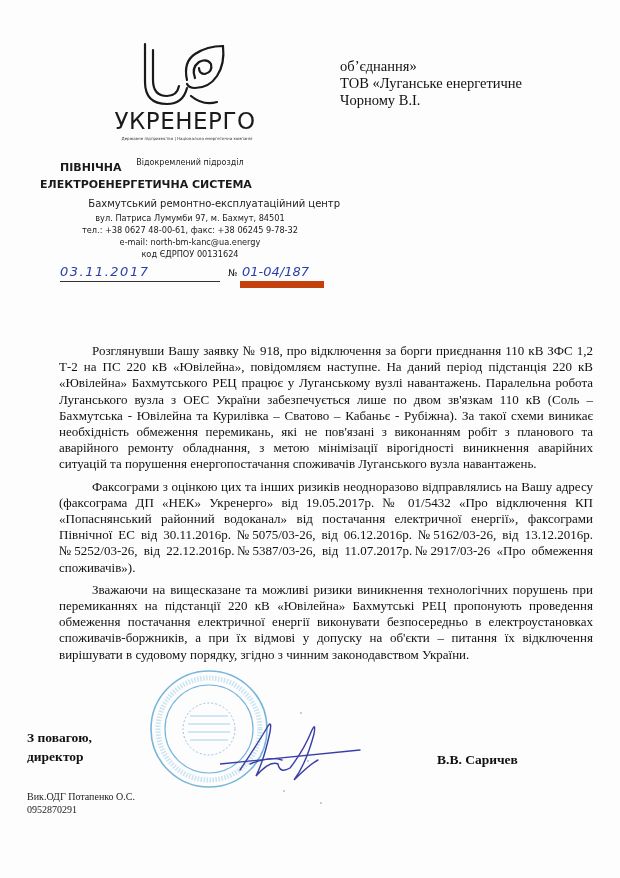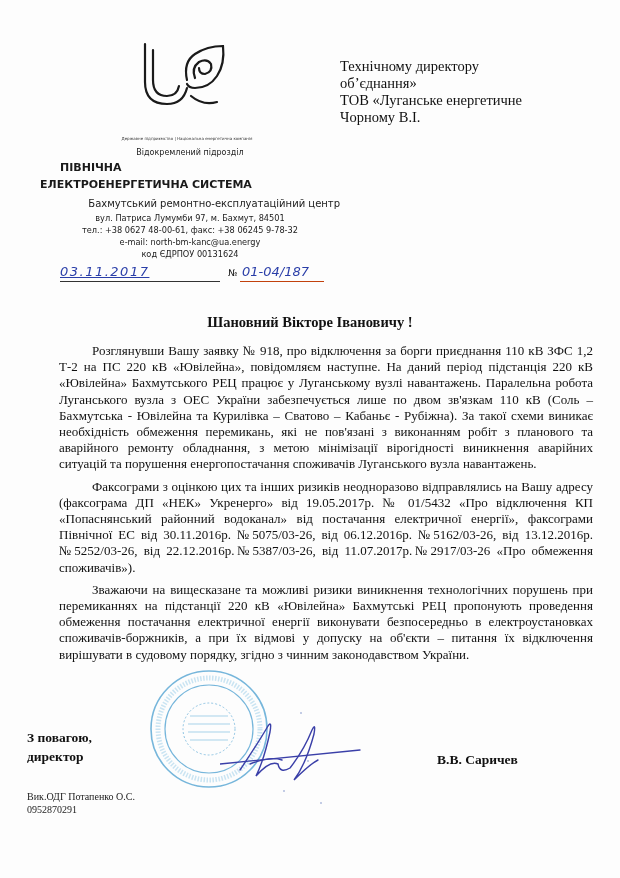--- a/index.html
+++ b/index.html
@@ -5,29 +5,29 @@
   html, body { margin: 0; padding: 0; background: #ffffff; }
   body { width: 620px; height: 878px; position: relative; overflow: hidden; color: #111; }
   .page { position: absolute; left: 0; top: 0; width: 620px; height: 878px; background: #fdfdfd; }
   .sans { font-family: "DejaVu Sans", "Liberation Sans", sans-serif; }
   .serif { font-family: "Liberation Serif", "DejaVu Serif", serif; }
 
   
   .logo { position: absolute; left: 139px; top: 40px; width: 90px; height: 72px; }
   .brand { position: absolute; left: 100px; top: 108px; width: 170px; text-align: center; font-size: 23px; letter-spacing: 0.5px; color: #1a1a1a; }
   .tagline { position: absolute; left: 112px; top: 136px; width: 150px; text-align: center; font-size: 4px; color: #333; border-top: 0; }
-  .subdiv { position: absolute; left: 60px; top: 148px; width: 260px; text-align: center; font-size: 8px; color: #222; }
+  .subdiv { position: absolute; left: 60px; top: 158px; width: 260px; text-align: center; font-size: 8px; color: #222; }
   .sys1 { position: absolute; left: 60px; top: 161px; width: 260px; text-align: left; font-size: 11px; font-weight: bold; color: #1a1a1a; }
   .sys2 { position: absolute; left: 40px; top: 178px; width: 300px; text-align: left; font-size: 11px; font-weight: bold; color: #1a1a1a; }
   .center { position: absolute; left: 40px; top: 198px; width: 300px; text-align: right; font-size: 10px; color: #1a1a1a; }
   .addr { position: absolute; left: 40px; width: 300px; text-align: center; font-size: 8.2px; color: #1a1a1a; }
 
-  .hw-date { position: absolute; left: 60px; top: 264px; width: 160px; font-family: "DejaVu Sans", sans-serif; font-style: italic; font-size: 13px; color: #2a3ea8; letter-spacing: 1.5px; border-bottom: 1px solid #333; padding-bottom: 0; height: 17px; text-decoration: underline; }
+  .hw-date { position: absolute; left: 60px; top: 264px; width: 160px; font-family: "DejaVu Sans", sans-serif; font-style: italic; font-size: 13px; color: #2a3ea8; letter-spacing: 1.5px; border-bottom: 1px solid #333; padding-bottom: 0; height: 17px; }
   .reg-no-label { position: absolute; left: 228px; top: 268px; font-size: 9px; color: #111; }
-  .hw-num { position: absolute; left: 240px; top: 264px; width: 82px; font-family: "DejaVu Sans", sans-serif; font-style: italic; font-size: 13px; color: #2a3ea8; border-bottom: 1px solid #c2410c; height: 17px; padding-left: 2px; }
+  .hw-num { position: absolute; left: 240px; top: 264px; width: 82px; font-family: "DejaVu Sans", sans-serif; font-style: italic; font-size: 13px; color: #2a3ea8; border-bottom: 7px solid #c2410c; height: 17px; padding-left: 2px; }
 
   
   .addressee { position: absolute; left: 340px; top: 58px; width: 260px; font-size: 14.5px; line-height: 17px; color: #111; }
 
   
   .salutation { position: absolute; left: 60px; top: 314px; width: 500px; text-align: center; font-size: 14.5px; font-weight: bold; }
   .body-text { position: absolute; left: 59px; top: 343px; width: 534px; font-size: 13px; line-height: 16.2px; text-align: justify; }
   .body-text p { margin: 0 0 0 0; text-indent: 33px; }
   .body-text p.gap { margin-top: 6px; }
 
@@ -47,42 +47,41 @@
   <svg class="logo" viewBox="0 0 90 72">
     <g fill="none" stroke="#1a1a1a" stroke-width="2.2" stroke-linecap="round">
       <path d="M6 4 V42 Q6 64 28 64 Q44 64 48 48"></path>
       <path d="M14 10 V40 Q14 56 28 56 Q38 56 40 46"></path>
       <path d="M48 40 Q44 22 56 14 Q68 6 84 6 Q86 24 78 36 Q70 48 56 48 Q50 48 48 44"></path>
       <path d="M56 38 Q52 28 60 22 Q68 18 72 24 Q74 32 66 34 Q60 34 60 28"></path>
       <path d="M52 56 Q64 66 78 62"></path>
     </g>
   </svg>
 
+  <div class="brand sans">УКРЕНЕРГО</div>
   <div class="tagline sans">Державне підприємство | Національна енергетична компанія</div>
   <div class="subdiv sans">Відокремлений підрозділ</div>
   <div class="sys1 sans">ПІВНІЧНА</div>
   <div class="sys2 sans">ЕЛЕКТРОЕНЕРГЕТИЧНА СИСТЕМА</div>
   <div class="center sans">Бахмутський ремонтно-експлуатаційний центр</div>
   <div class="addr sans" style="top:213px">вул. Патриса Лумумби 97, м. Бахмут, 84501</div>
   <div class="addr sans" style="top:225px">тел.: +38 0627 48-00-61, факс: +38 06245 9-78-32</div>
   <div class="addr sans" style="top:237px">e-mail: north-bm-kanc@ua.energy</div>
   <div class="addr sans" style="top:249px">код ЄДРПОУ 00131624</div>
 
   <div class="hw-date">03.11.2017</div>
   <div class="reg-no-label sans">№</div>
   <div class="hw-num">01-04/187</div>
 
   <div class="addressee serif">
-    <div>Технічному директору</div>
     <div>об’єднання»</div>
     <div>ТОВ «Луганське енергетичне</div>
     <div>Чорному В.І.</div>
   </div>
 
-  <div class="salutation serif">Шановний Вікторе  Івановичу !</div>
 
   <div class="body-text serif">
     <p>Розглянувши Вашу заявку № 918, про відключення за борги приєднання 110 кВ ЗФС 1,2 Т-2 на ПС 220 кВ «Ювілейна», повідомляєм наступне.  На даний період  підстанція 220 кВ «Ювілейна»  Бахмутського РЕЦ працює  у Луганському  вузлі  навантажень.  Паралельна робота Луганського  вузла  з ОЕС України забезпечується  лише по двом зв'язкам 110 кВ (Соль – Бахмутська  -  Ювілейна та  Курилівка – Сватово –  Кабаньє - Рубіжна).  За такої схеми виникає необхідність обмеження перемикань, які не пов'язані з виконанням  робіт з планового та аварійного ремонту обладнання, з   метою мінімізації   вірогідності виникнення  аварійних  ситуацій  та порушення енергопостачання споживачів Луганського вузла навантажень.</p>
     <p class="gap">Факсограми з оцінкою цих та інших ризиків неодноразово відправлялись на Вашу адресу (факсограма ДП «НЕК» Укренерго» від 19.05.2017р. № 01/5432 «Про відключення КП «Попаснянський районний   водоканал» від постачання електричної енергії», факсограми Північної ЕС від 30.11.2016р. №5075/03-26, від 06.12.2016р. №5162/03-26, від 13.12.2016р. №5252/03-26, від 22.12.2016р.№5387/03-26, від 11.07.2017р.№2917/03-26 «Про обмеження споживачів»).</p>
     <p class="gap">Зважаючи на вищесказане та можливі ризики виникнення технологічних порушень при перемиканнях на  підстанції 220 кВ «Ювілейна»   Бахмутські РЕЦ  пропонують проведення  обмеження  постачання  електричної  енергії  виконувати  безпосередньо  в електроустановках споживачів-боржників, а при  їх відмові у допуску на об'єкти – питання їх відключення вирішувати в судовому порядку, згідно з чинним законодавством України.</p>
   </div>
 
   <svg class="stamp" viewBox="0 0 122 122">
     <g fill="none" stroke="#4a9fd0">
       <circle cx="61" cy="61" r="58" stroke-width="1.6"></circle>

